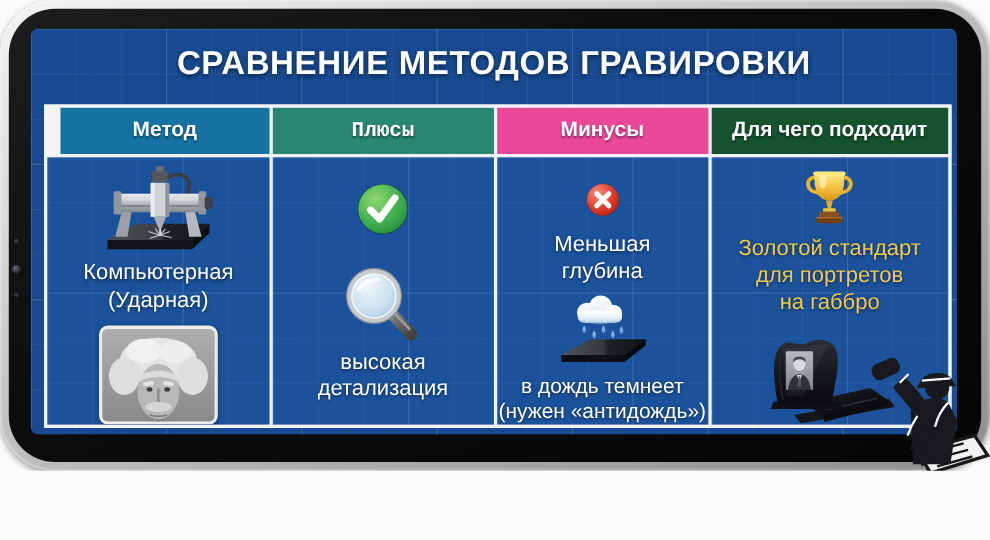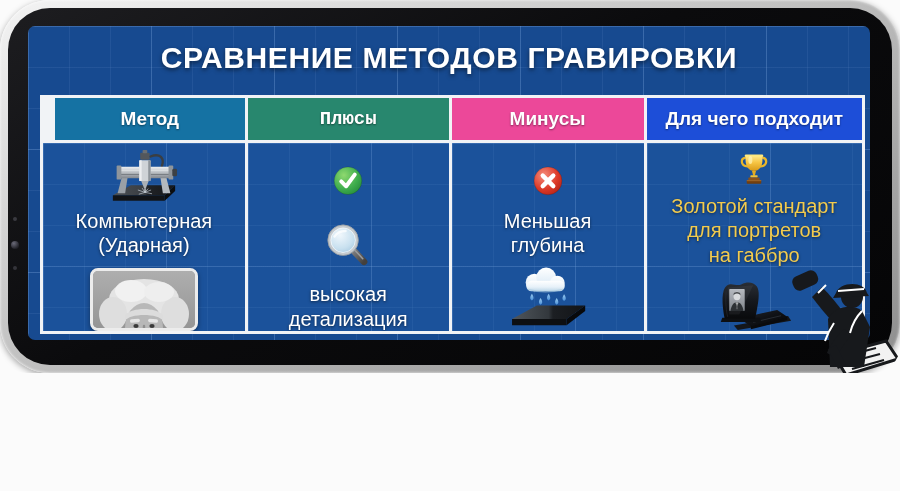--- a/index.html
+++ b/index.html
@@ -1,17 +1,17 @@
 <!DOCTYPE html>
 <html><head>
 <meta charset="utf-8">
 <style>
   html,body{margin:0;padding:0;background:#fbfbfb;}
   *{box-sizing:border-box;font-family:"Liberation Sans","DejaVu Sans",sans-serif;}
-  .stage{position:relative;width:900px;height:373px;overflow:hidden;border-radius:27px;}
+  .stage{position:relative;width:900px;height:428px;overflow:hidden;}
 
   
   .metal{position:absolute;inset:0;border-radius:50px;
     background:linear-gradient(155deg,#f4f4f4 0%,#d2d2d2 30%,#a9a9a9 70%,#8d8d8d 100%);
     box-shadow:inset 0 0 3px rgba(255,255,255,.9), 0 2px 6px rgba(0,0,0,.35);}
   .bezel{position:absolute;inset:8px;border-radius:42px;
     background:linear-gradient(150deg,#1d1d20 0%,#0b0b0d 45%,#050506 100%);}
   .cam{position:absolute;border-radius:50%;}
   .cam-a{left:13px;top:217px;width:4px;height:4px;background:#3a3a40;}
   .cam-b{left:11px;top:241px;width:8px;height:8px;background:radial-gradient(circle at 35% 30%,#6a6a78,#232329 70%);}
@@ -32,42 +32,42 @@
 
   
   .tbl{position:absolute;left:12px;right:5px;top:69px;bottom:6px;
     display:grid;grid-template-columns:206fr 205fr 196fr 220fr;grid-template-rows:42px 1fr;
     gap:3px;background:#f1f3f6;border:3px solid #f1f3f6;}
   .hdr{display:flex;align-items:center;justify-content:center;color:#fff;
     font-size:19px;font-weight:bold;text-shadow:0 1px 2px rgba(0,0,0,.45);}
   .h-method{background:#1572a3;margin-left:12px;}
   .h-pros{background:#28876e;font-family:Liberation Mono, monospace;}
   .h-cons{background:#ec4899;}
-  .h-fit{background:#1d4ed8;}
+  .h-fit{background:#14532d;}
   .cell{position:relative;overflow:hidden;display:flex;flex-direction:column;align-items:center;
     background-color:#1b529b;
     background-image:
       linear-gradient(rgba(140,180,235,.18) 1px,transparent 1px),
       linear-gradient(90deg,rgba(140,180,235,.18) 1px,transparent 1px),
       linear-gradient(rgba(140,180,235,.08) 1px,transparent 1px),
       linear-gradient(90deg,rgba(140,180,235,.08) 1px,transparent 1px);
     background-size:123px 123px,123px 123px,41px 41px,41px 41px;}
   .lbl{white-space:pre-line;text-align:center;color:#fff;font-size:20px;line-height:1.22;
     text-shadow:0 1px 3px rgba(0,0,0,.55);}
   .lbl-gold{color:#f2cb4e;text-align:center;}
   .lbl-small{font-size:19px;}
 
   .m-machine{margin-top:5px;}
   .m-name{margin-top:4px;}
   .photo{margin-top:11px;width:108px;height:119px;border:3px solid #ececec;border-radius:8px;
     overflow:hidden;background:#9a9a9a;box-shadow:0 2px 5px rgba(0,0,0,.4);}
   .p-ic1{margin-top:23px;}
   .p-t1{margin-top:13px;}
   .p-ic2{margin-top:27px;}
-  .p-t2{margin-top:13px;}
+  .p-t2{}
   .c-ic1{margin-top:23px;}
   .c-t1{margin-top:13px;}
   .c-ic2{margin-top:9px;}
   .c-t2{margin-top:4px;}
   .f-ic1{margin-top:9px;}
   .f-t1{margin-top:9px;}
   .f-ic2{margin-top:5px;}
 
   .watermark{position:absolute;right:-2px;bottom:-4px;width:130px;height:112px;z-index:50;}
 </style>
@@ -250,20 +250,22 @@
             <path d="M34,36 Q62,44 90,36" stroke="#a9c8de" stroke-width="2" fill="none" opacity=".6"></path>
           </g>
           <g fill="url(#dropG)">
             <path d="M40,43 C43,48 44,51 40,54 C36,51 37,48 40,43 Z"></path>
             <path d="M54,50 C57,55 58,58 54,61 C50,58 51,55 54,50 Z"></path>
             <path d="M67,43 C70,48 71,51 67,54 C63,51 64,48 67,43 Z"></path>
             <path d="M80,50 C83,55 84,58 80,61 C76,58 77,55 80,50 Z"></path>
             <path d="M92,44 C95,49 96,52 92,55 C88,52 89,49 92,44 Z"></path>
           </g>
         </svg>
+        <div class="lbl lbl-small c-t2">в дождь темнеет
+(нужен «антидождь»)</div>
       </div>
 
       <div class="cell">
         <svg class="f-ic1" width="76" height="82" viewBox="0 0 76 82">
           <defs>
             <linearGradient id="gold" x1="0" y1="0" x2="0" y2="1">
               <stop offset="0" stop-color="#ffe98c"></stop>
                 <stop offset=".45" stop-color="#f6c544"></stop>
                 <stop offset="1" stop-color="#d99a18"></stop>
             </linearGradient>

